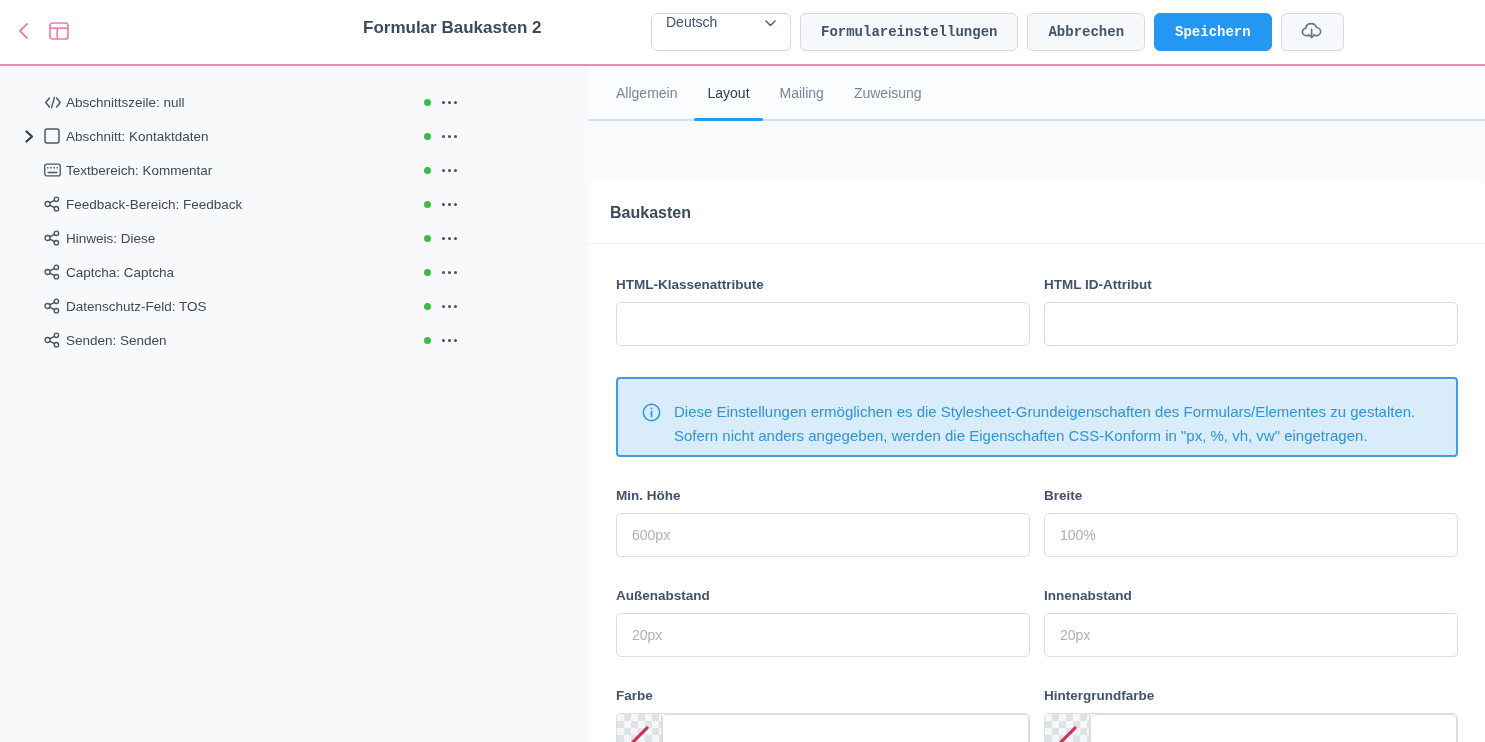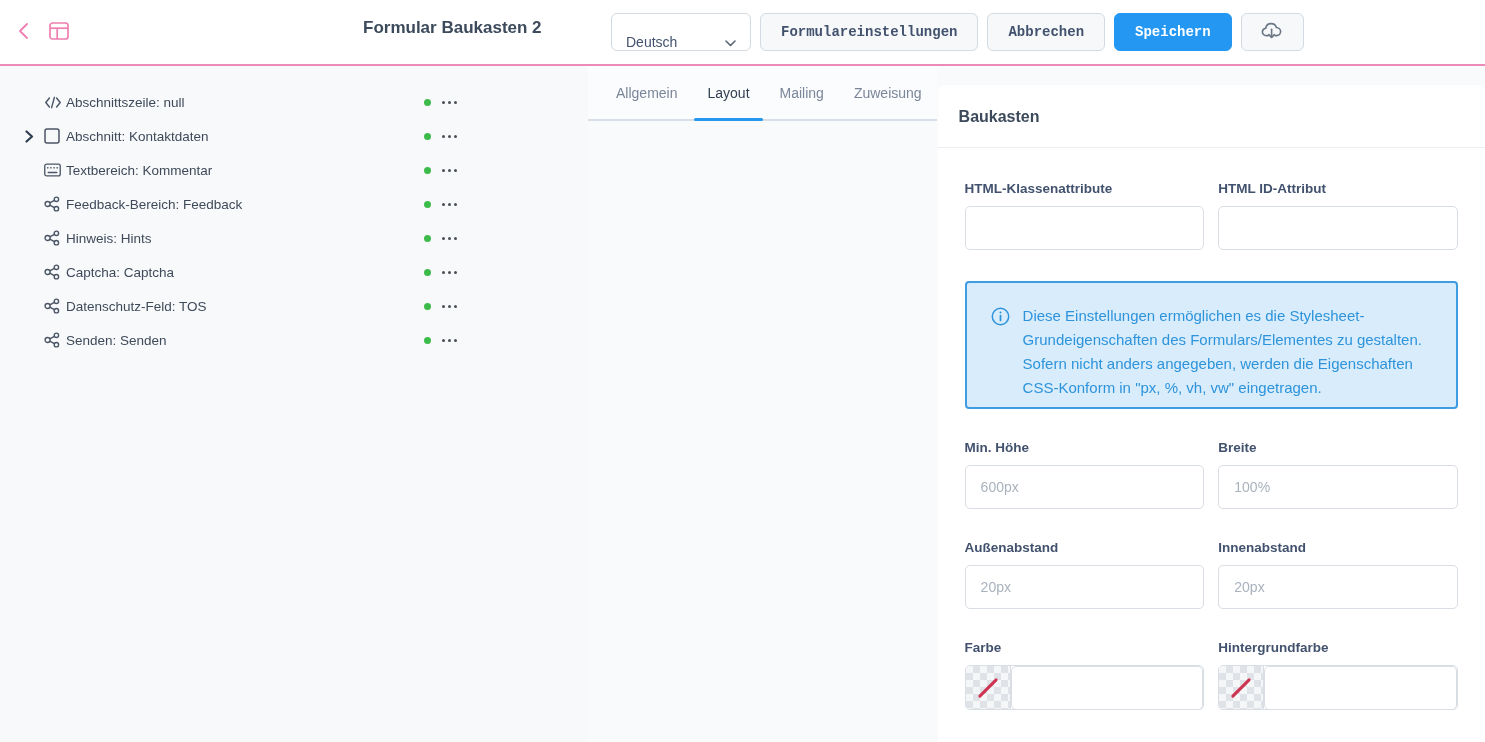--- a/index.html
+++ b/index.html
@@ -5,38 +5,38 @@
   * { margin:0; padding:0; box-sizing:border-box; }
   html,body { width:1485px; height:742px; overflow:hidden; }
   body { font-family:"Liberation Sans", sans-serif; background:#fff; color:#3d4a5c; }
 
   
   .topbar { position:relative; height:66px; background:#fff; border-bottom:2px solid #ec8ab8; }
   .topbar-left { position:absolute; left:14px; top:0; height:64px; display:flex; align-items:center; gap:13px; }
   .icon-btn-plain { display:flex; align-items:center; justify-content:center; cursor:pointer; background:none; border:none; padding:2px; }
   .page-title { position:absolute; left:363px; top:0; height:56px; display:flex; align-items:center; font-size:17px; font-weight:700; color:#3c4a5c; }
   .topbar-actions { position:absolute; left:611px; top:13px; display:flex; gap:9px; align-items:center; }
-  .select-box { width:140px; height:38px; border:1px solid #d3dae1; border-radius:6px; background:#fff; display:flex; align-items:flex-end; justify-content:space-between; padding:0 14px; font-size:14px; color:#42526e; cursor:pointer; }
+  .select-box { width:140px; height:38px; border:1px solid #d3dae1; border-radius:6px; background:#fff; display:flex; align-items:flex-start; justify-content:space-between; padding:0 14px; font-size:14px; color:#42526e; cursor:pointer;margin-left:40px; }
   .btn { height:38px; border:1px solid #d3dae1; border-radius:6px; background:#f6f8fa; font-family:Liberation Mono, monospace; font-size:14px; font-weight:700; color:#42526e; padding:0 20px; cursor:pointer; }
   .btn-primary { background:#2397f2; border-color:#2397f2; color:#fff; }
   .btn-icon { width:63px; display:flex; align-items:center; justify-content:center; padding:0; }
 
   
   .content { display:flex; height:676px; }
   .sidebar { width:588px; background:#f8f9fb; padding-top:19px; flex:none; }
   .srow { position:relative; height:34px; display:flex; align-items:center; padding-left:25px; cursor:pointer; }
   .chev-slot { width:19px; display:flex; align-items:center; flex:none; }
   .sicon { width:22px; display:flex; align-items:center; flex:none; }
   .slabel { font-size:13.5px; color:#3e4a59; white-space:nowrap; }
   .srow-right { position:absolute; left:424px; top:0; height:34px; display:flex; align-items:center; gap:9px; }
   .gdot { width:7px; height:7px; border-radius:50%; background:#3dbb4a; }
   .menu-dots { display:flex; gap:3px; cursor:pointer; padding:4px 2px; }
   .menu-dots i { width:3px; height:3px; border-radius:50%; background:#4a4f57; }
 
-  .panel { flex:1; background:#f9fafc; display:flex; flex-direction:row; min-width:0; }
+  .panel { flex:1; background:#f9fafc; display:flex; flex-direction:column; min-width:0;gap:41px; }
   .tabs { height:55px; background:#fbfcfd; border-bottom:2px solid #d9dfe6; display:flex; align-items:stretch; padding-left:13px; flex:none; }
   .tab { display:flex; align-items:center; padding:0 15px; font-size:14px; color:#7a8699; cursor:pointer; position:relative; }
   .tab.active { color:#344054; }
   .tab.active::after { content:""; position:absolute; left:2px; right:2px; bottom:-2px; height:3px; border-radius:3px; background:#2598f0; }
 
   .card { flex:1; margin:19px 0 0 1px; background:#fff; border-radius:8px 8px 0 0; overflow:hidden; }
   .card-head { padding:23px 24px 21px 21px; }
   .card-head h2 { font-size:16px; font-weight:700; color:#3c4a5c; }
   .card-divider { border:none; border-top:1px solid #eceef1; }
   .card-body { padding:33px 27px 0 27px; }
@@ -200,21 +200,21 @@
       <span class="chev-slot"></span>
       <span class="sicon">
         <svg width="16" height="16" viewBox="0 0 16 16">
             <circle cx="3.6" cy="8" r="2.5" fill="none" stroke="#4a5565" stroke-width="1.4"></circle>
             <circle cx="12.4" cy="3.3" r="2.2" fill="none" stroke="#4a5565" stroke-width="1.4"></circle>
             <circle cx="12.4" cy="12.7" r="2.2" fill="none" stroke="#4a5565" stroke-width="1.4"></circle>
             <line x1="5.8" y1="6.9" x2="10.4" y2="4.3" stroke="#4a5565" stroke-width="1.4"></line>
             <line x1="5.8" y1="9.1" x2="10.4" y2="11.7" stroke="#4a5565" stroke-width="1.4"></line>
           </svg>
       </span>
-      <span class="slabel">Hinweis: Hints</span>
+      <span class="slabel">Hinweis: Diese</span>
       <span class="srow-right">
         <span class="gdot"></span>
         <span class="menu-dots">
             <i></i>
             <i></i>
             <i></i>
           </span>
       </span>
     </div>
 

